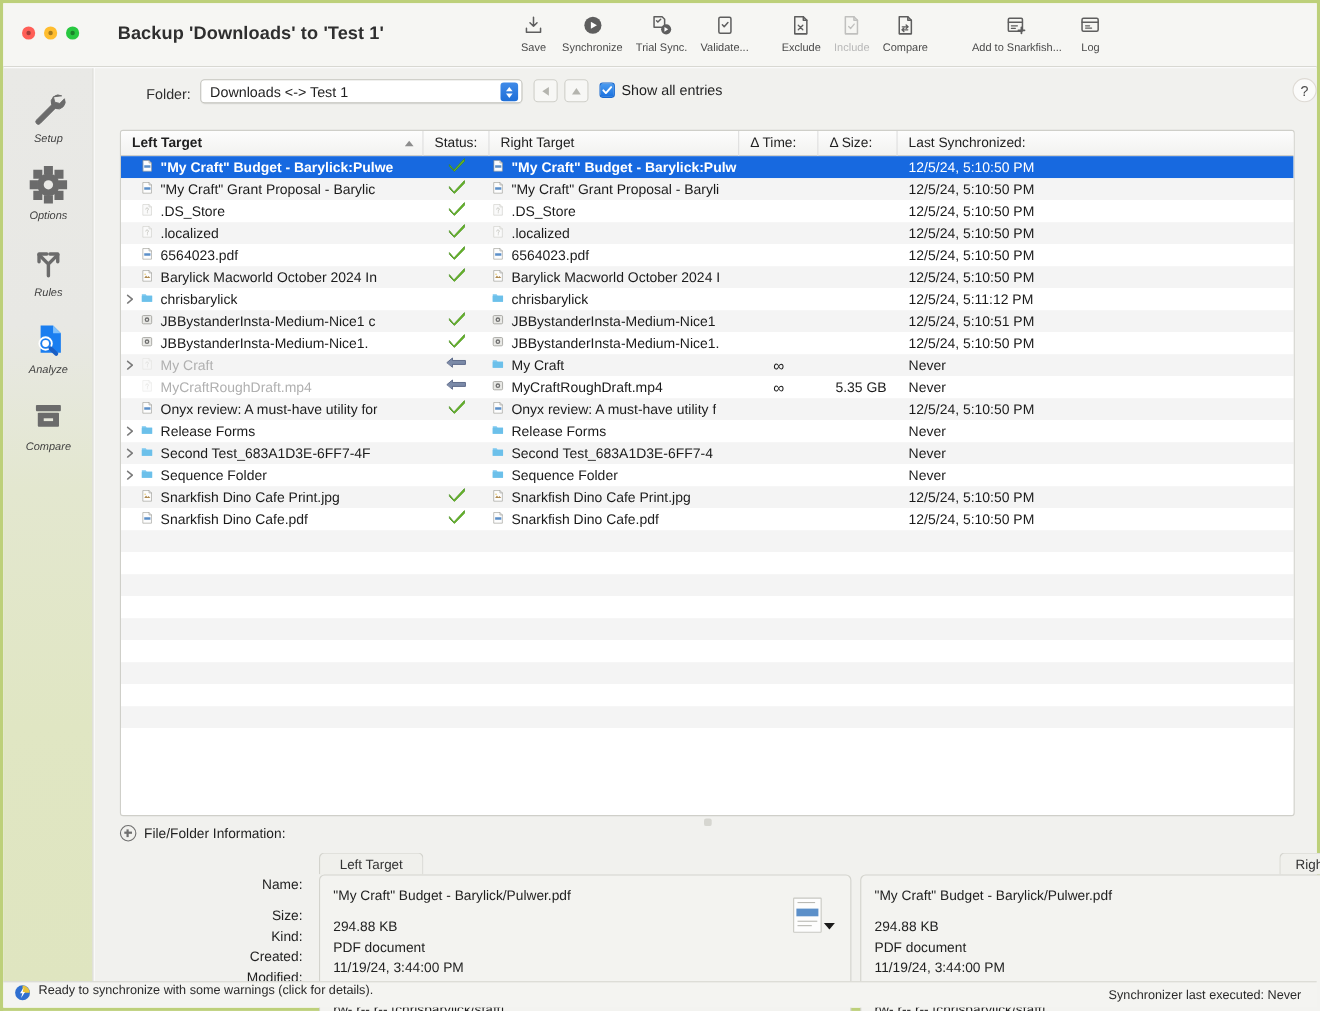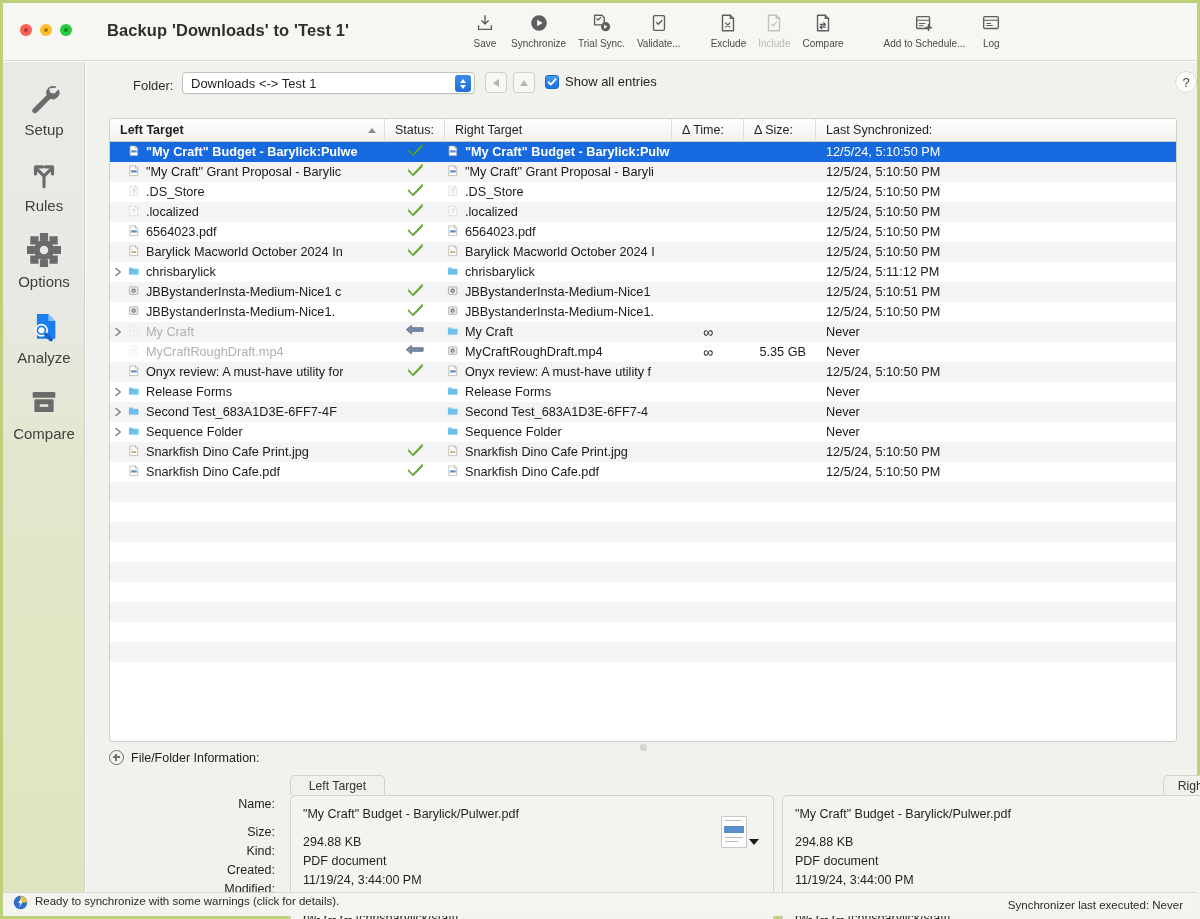--- a/index.html
+++ b/index.html
@@ -84,21 +84,21 @@
     background: linear-gradient(to bottom, #e9e9e6 0%, #e8e8e4 28%, #e3e7cf 46%, #e0e6c3 72%, #dfe5c0 100%);
     border-right: 1px solid #d5d5cf;
   }
   .side-item {
     width: 82px;
     padding-top: 16px;
     display: flex; flex-direction: column; align-items: center;
     cursor: default;
   }
   .side-item .sglyph { height: 40px; display:flex; align-items:center; justify-content:center; }
-  .side-item .slabel { font-size: 15px; color: #3f3f3f; margin-top: 3px; }
+  .side-item .slabel { font-size: 10px; color: #3f3f3f; margin-top: 3px; font-style: italic; }
   .side-item.active .slabel { color: #3f3f3f; }
 
   
   #main {
     position: absolute; left: 86px; top: 62px;
     width: 1111px; height: 833px;
     background: #f1f1ee;
   }
 
   
@@ -465,21 +465,21 @@
         </div>
         <div class="tool" style="margin-left: 28px;">
           <span class="glyph">
             <svg width="22" height="22" viewBox="0 0 24 24">
               <rect x="4" y="5" width="14" height="13" rx="1.2" fill="none" stroke="#5e5e5e" stroke-width="1.5"></rect>
               <path d="M4 9 H18" fill="none" stroke="#5e5e5e" stroke-width="1.3" stroke-linecap="round" stroke-linejoin="round"></path>
               <path d="M7 12.5 H13 M7 15 H11" fill="none" stroke="#5e5e5e" stroke-width="1.2" stroke-linecap="round" stroke-linejoin="round"></path>
               <path d="M17 14 V20 M14 17 H20" fill="none" stroke="#5e5e5e" stroke-width="1.8" stroke-linecap="round" stroke-linejoin="round"></path>
             </svg>
           </span>
-          <span class="tlabel">Add to Schedule...</span>
+          <span class="tlabel">Add to Snarkfish...</span>
         </div>
         <div class="tool">
           <span class="glyph">
             <svg width="22" height="22" viewBox="0 0 24 24">
               <rect x="4" y="5" width="16" height="13" rx="1.5" fill="none" stroke="#5e5e5e" stroke-width="1.5"></rect>
               <path d="M4 9 H20" fill="none" stroke="#5e5e5e" stroke-width="1.3" stroke-linecap="round" stroke-linejoin="round"></path>
               <path d="M7.5 12.5 H11.5 M7.5 14.8 H13.5" fill="none" stroke="#5e5e5e" stroke-width="1.2" stroke-linecap="round" stroke-linejoin="round"></path>
             </svg>
           </span>
           <span class="tlabel">Log</span>
@@ -492,38 +492,38 @@
         <span class="sglyph">
           <svg width="34" height="34" viewBox="0 0 24 24">
             <path d="M20.3 4.2 a4.6 4.6 0 0 0 -6.2 5.9 L4.4 19.8 a1.6 1.6 0 0 0 2.3 2.3 L16.4 12.4 a4.6 4.6 0 0 0 5.9 -6.2 L19.3 9.2 L16.1 8.4 L15.3 5.2 Z" fill="#6b6b6b" stroke="#6b6b6b" stroke-width="0.6" stroke-linecap="round" stroke-linejoin="round"></path>
           </svg>
         </span>
         <span class="slabel">Setup</span>
       </div>
       <div class="side-item">
         <span class="sglyph">
           <svg width="34" height="34" viewBox="0 0 24 24">
-            <path d="M12 21 V13.5 M12 13.5 L6 7.5 M12 13.5 L18 7.5" fill="none" stroke="#6b6b6b" stroke-width="2.2" stroke-linecap="round" stroke-linejoin="round"></path>
-            <path d="M6 12 V7 H11" fill="none" stroke="#6b6b6b" stroke-width="2.2" stroke-linecap="round" stroke-linejoin="round"></path>
-            <path d="M18 12 V7 H13" fill="none" stroke="#6b6b6b" stroke-width="2.2" stroke-linecap="round" stroke-linejoin="round"></path>
-          </svg>
-        </span>
-        <span class="slabel">Rules</span>
-      </div>
-      <div class="side-item">
-        <span class="sglyph">
-          <svg width="34" height="34" viewBox="0 0 24 24">
             <g>
               <path d="M21.60 12.00 m-2.9,-2.9 h5.8 v5.8 h-5.8 z M18.79 18.79 m-2.9,-2.9 h5.8 v5.8 h-5.8 z M12.00 21.60 m-2.9,-2.9 h5.8 v5.8 h-5.8 z M5.21 18.79 m-2.9,-2.9 h5.8 v5.8 h-5.8 z M2.40 12.00 m-2.9,-2.9 h5.8 v5.8 h-5.8 z M5.21 5.21 m-2.9,-2.9 h5.8 v5.8 h-5.8 z M12.00 2.40 m-2.9,-2.9 h5.8 v5.8 h-5.8 z M18.79 5.21 m-2.9,-2.9 h5.8 v5.8 h-5.8 z " fill="#6b6b6b"></path>
             </g>
             <circle cx="12" cy="12" r="7.2" fill="#6b6b6b"></circle>
             <circle cx="12" cy="12" r="3" fill="#e9e9e6"></circle>
           </svg>
         </span>
         <span class="slabel">Options</span>
+      </div>
+      <div class="side-item">
+        <span class="sglyph">
+          <svg width="34" height="34" viewBox="0 0 24 24">
+            <path d="M12 21 V13.5 M12 13.5 L6 7.5 M12 13.5 L18 7.5" fill="none" stroke="#6b6b6b" stroke-width="2.2" stroke-linecap="round" stroke-linejoin="round"></path>
+            <path d="M6 12 V7 H11" fill="none" stroke="#6b6b6b" stroke-width="2.2" stroke-linecap="round" stroke-linejoin="round"></path>
+            <path d="M18 12 V7 H13" fill="none" stroke="#6b6b6b" stroke-width="2.2" stroke-linecap="round" stroke-linejoin="round"></path>
+          </svg>
+        </span>
+        <span class="slabel">Rules</span>
       </div>
       <div class="side-item active">
         <span class="sglyph">
           <svg width="34" height="34" viewBox="0 0 24 24">
             <path d="M7 3.5 H15 L20 8.5 V21 H7 Z" fill="#1a7ef0"></path>
             <path d="M15 3.5 V8.5 H20 L15 3.5 Z" fill="#7fc0fb"></path>
             <circle cx="10.2" cy="15" r="4.6" fill="#ffffff"></circle>
             <circle cx="10.2" cy="15" r="3.4" fill="#1a7ef0"></circle>
             <circle cx="10.2" cy="15" r="2.2" fill="#ffffff"></circle>
             <path d="M13.4 18.2 L17.0 21.6" fill="none" stroke="#1a5fc4" stroke-width="2.6" stroke-linecap="round" stroke-linejoin="round"></path>

